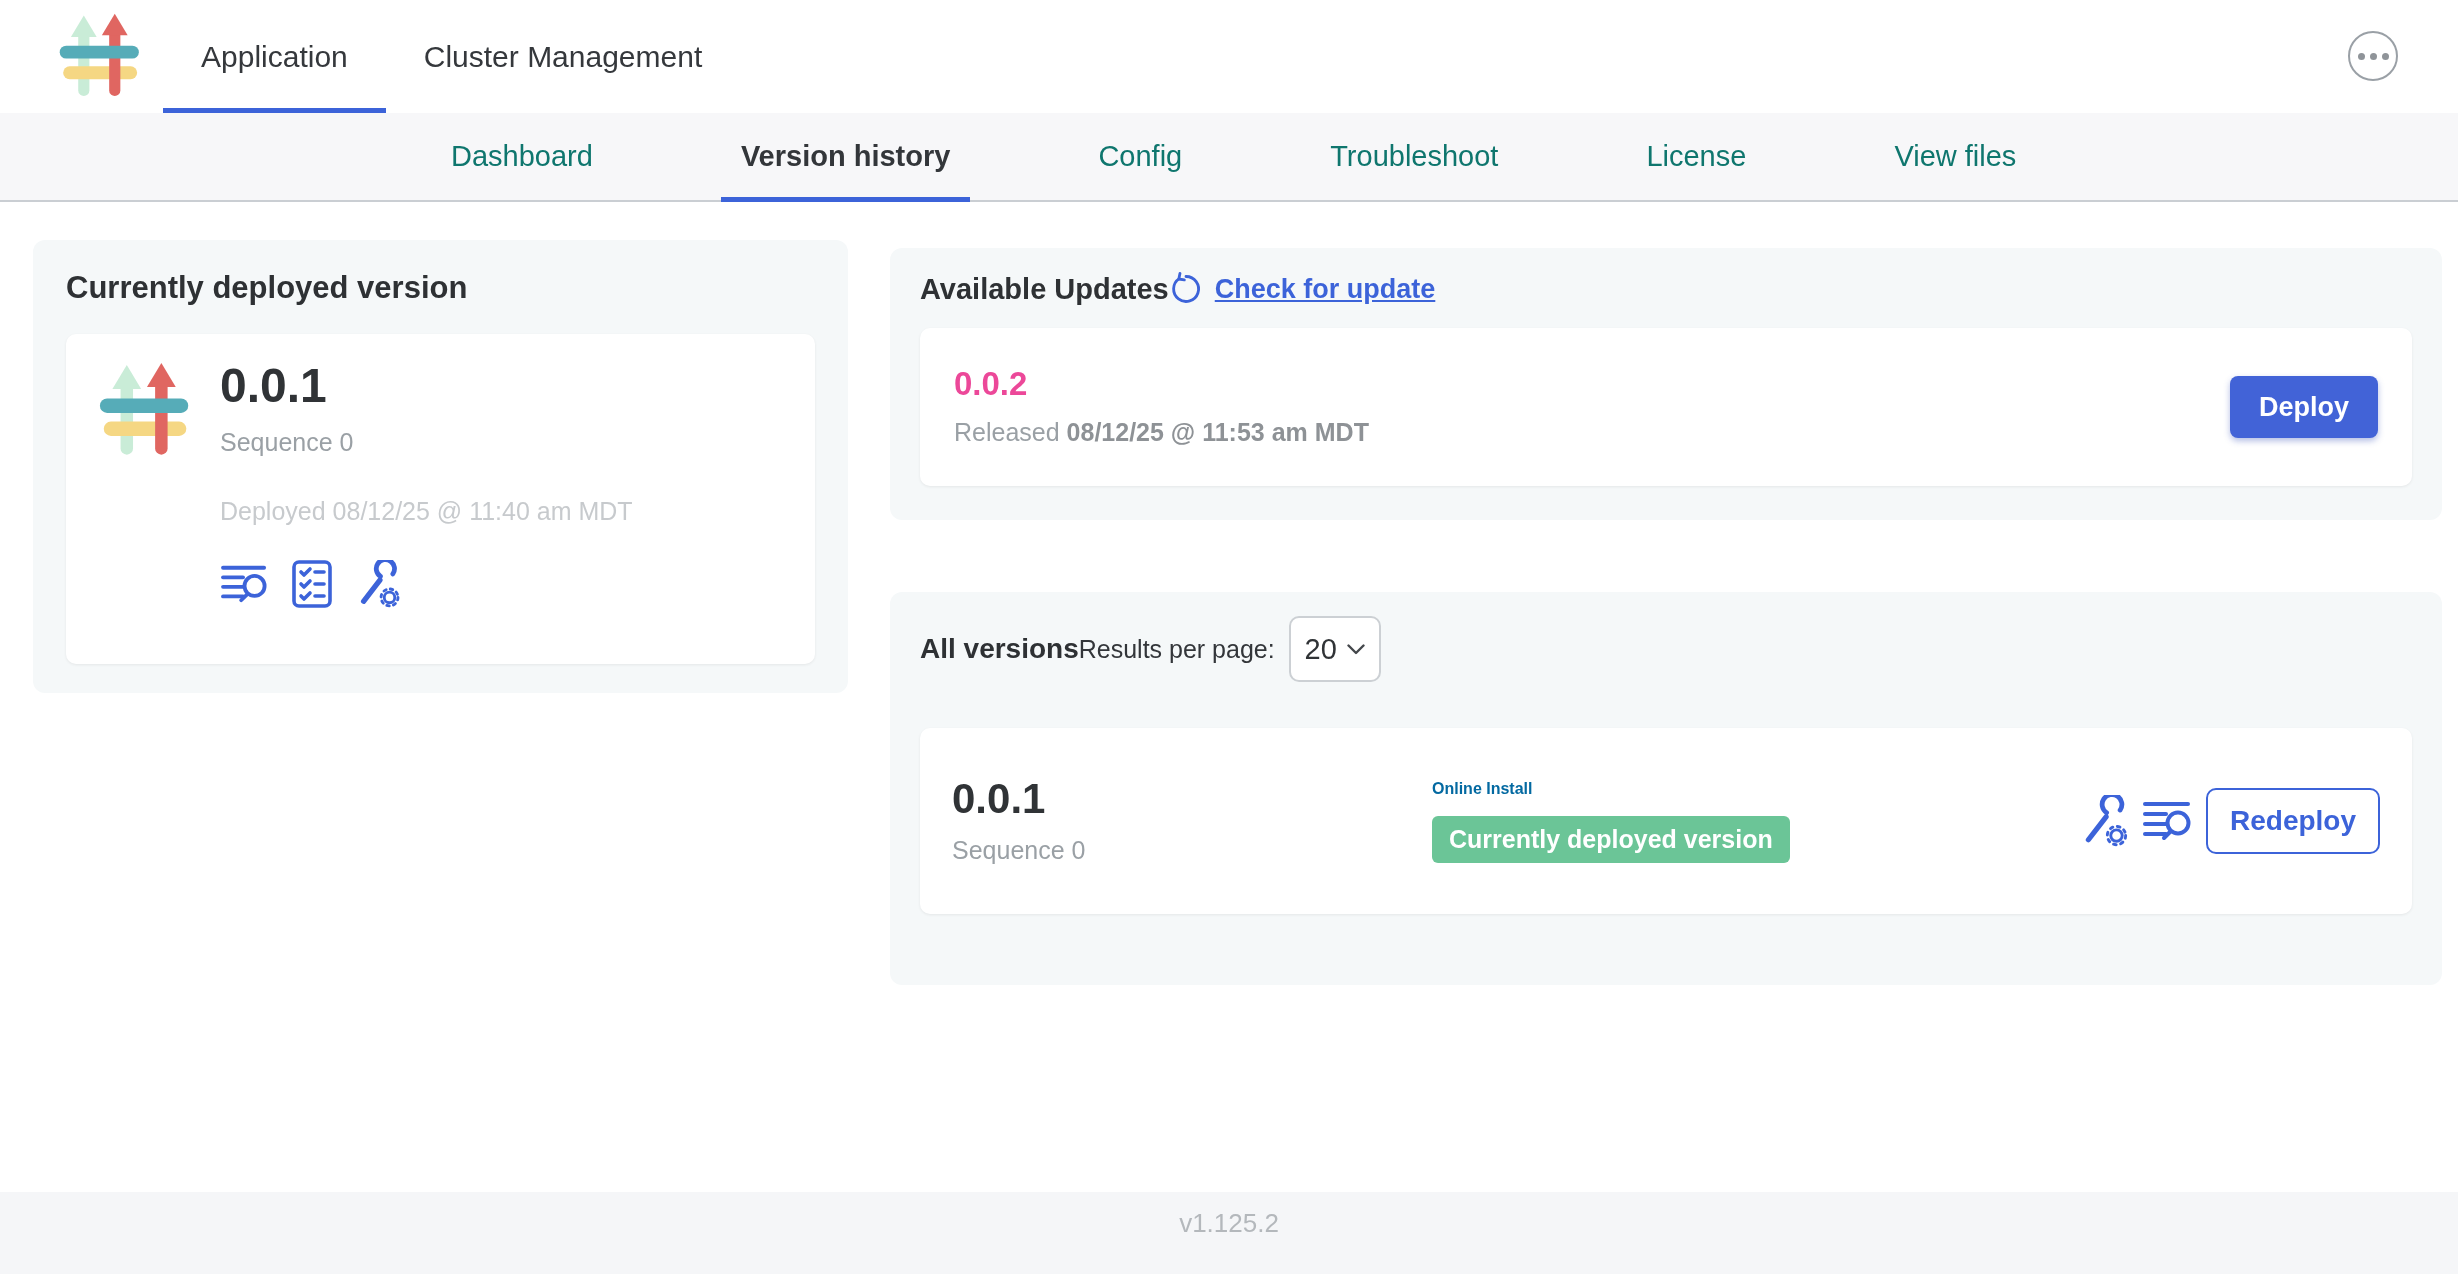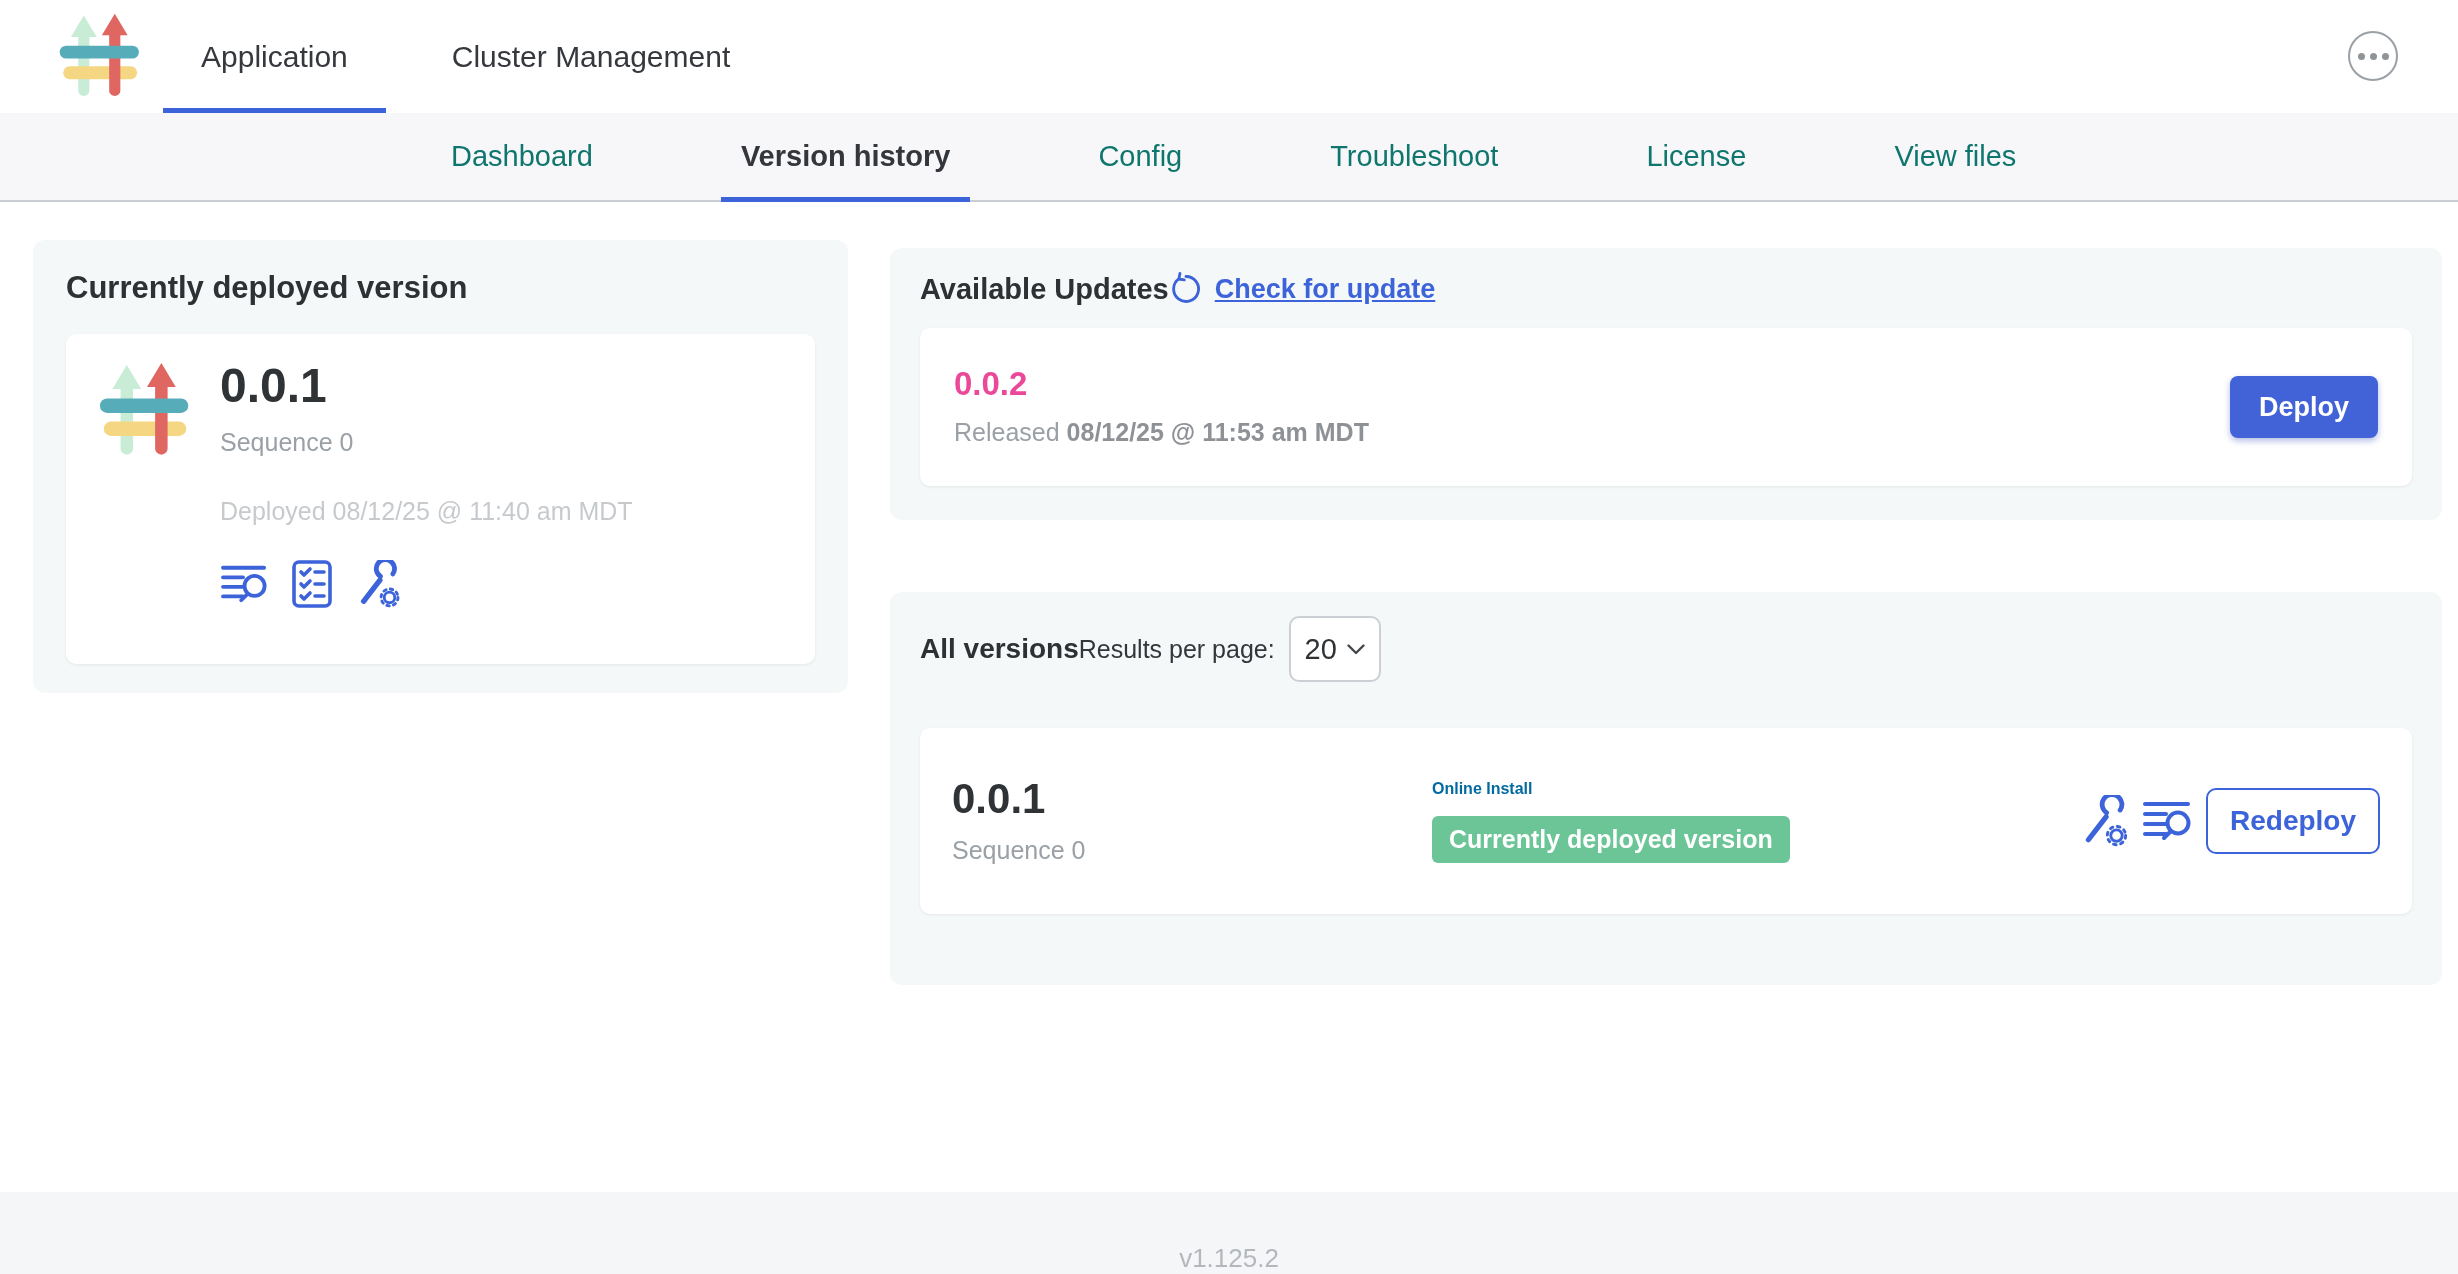--- a/index.html
+++ b/index.html
@@ -3,21 +3,21 @@
 <meta charset="utf-8">
 <style>
   * { margin:0; padding:0; box-sizing:border-box; }
   html,body { background:#ffffff; }
   body { font-family:"Liberation Sans", sans-serif; }
   .page { position:relative; width:2458px; height:1274px; background:#ffffff; overflow:hidden; }
 
   
   .topnav { position:absolute; top:0; left:0; width:2458px; height:113px; background:#ffffff; }
   .logo { position:absolute; left:58px; top:13px; width:86px; height:86px; }
-  .topnav-tabs { position:absolute; left:163px; top:0; height:113px; display:flex;gap:28px; }
+  .topnav-tabs { position:absolute; left:163px; top:0; height:113px; display:flex; }
   .topnav-tab { position:relative; height:113px; display:flex; align-items:center; padding:0 38px;
     font-size:30px; font-weight:500; color:#35383c; cursor:pointer; }
   .topnav-tab.active::after { content:""; position:absolute; left:0; right:0; bottom:0; height:5px;
     background:#3c63d9; }
   .menu-btn { position:absolute; left:2348px; top:31px; width:50px; height:50px; border-radius:50%;
     border:2.5px solid #9aa0a6; background:#ffffff; display:flex; align-items:center; justify-content:center;
     gap:5px; cursor:pointer; }
   .menu-btn .dot { width:7px; height:7px; border-radius:50%; background:#8f9499; }
 
   
@@ -76,21 +76,21 @@
   .vr-mid { display:flex; flex-direction:column; align-items:flex-start; }
   .install-type { font-size:16px; font-weight:600; color:#0369a1; }
   .badge { margin-top:18px; display:inline-block; background:#6bc597; color:#ffffff; font-size:25px;
     font-weight:600; padding:9px 17px; border-radius:6px; }
   .vr-actions { margin-left:auto; display:flex; align-items:center; gap:12px; }
   .btn-outline { width:174px; height:66px; background:#ffffff; color:#3c63d9; font-size:28px; font-weight:700;
     border:2.5px solid #3c63d9; border-radius:10px; cursor:pointer; font-family:"Liberation Sans", sans-serif; }
 
   
   .footer { position:absolute; top:1192px; left:0; width:2458px; height:82px; background:#f5f6f8;
-    display:flex; align-items:flex-end; justify-content:center; padding-top:16px; }
+    display:flex; align-items:flex-start; justify-content:center; padding-top:16px; }
   .footer-text { font-size:26px; color:#b4b8bc; }
 
   svg { display:block; }
 </style>
 </head>
 <body>
 
 <div class="page">
 
   <header class="topnav">

